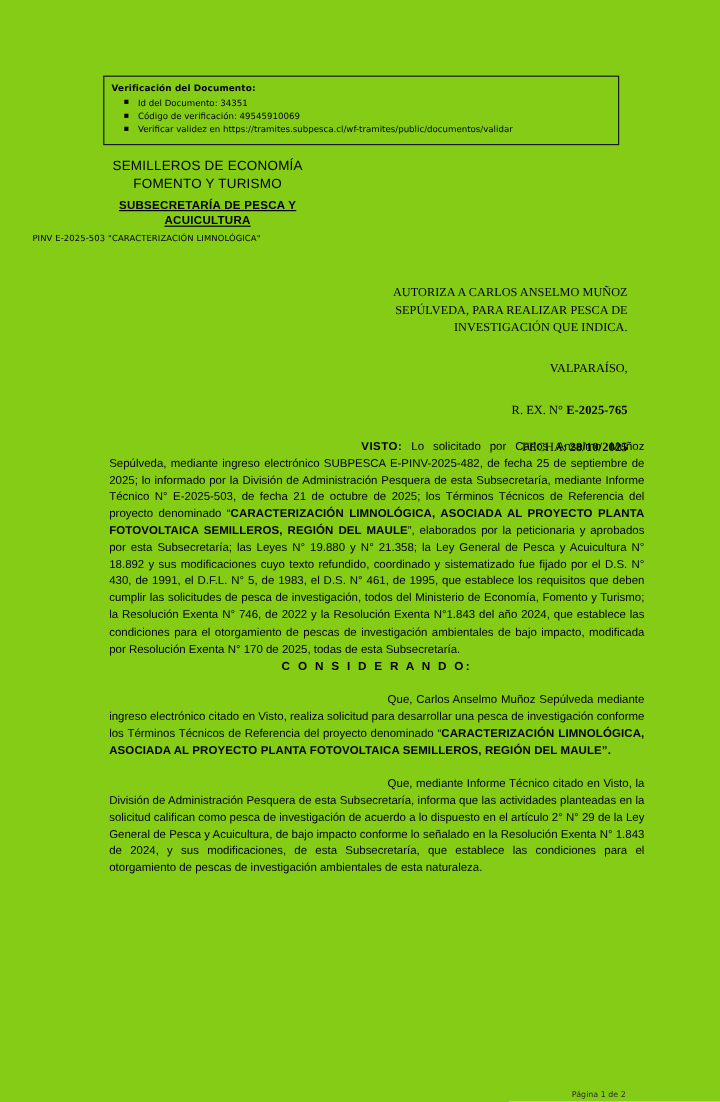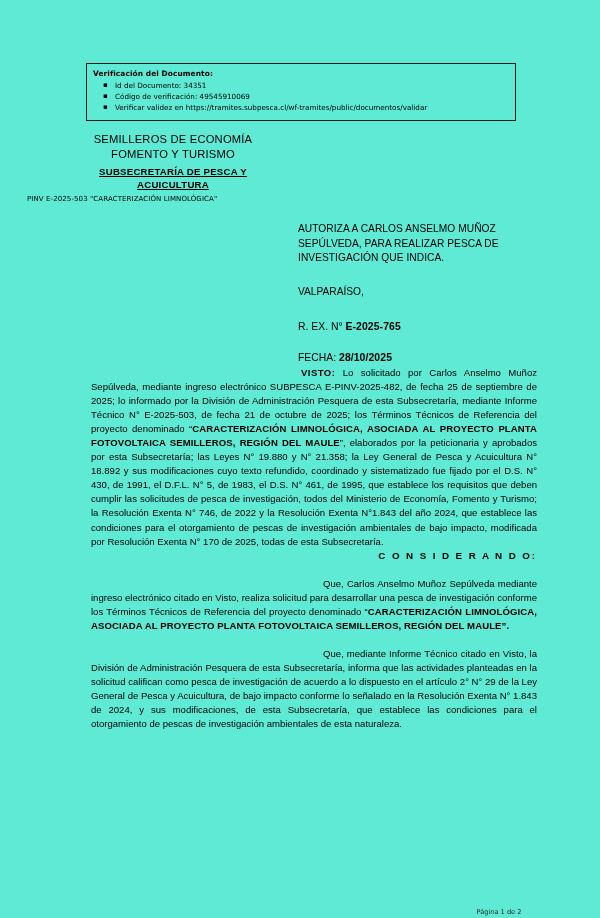--- a/index.html
+++ b/index.html
@@ -14,21 +14,21 @@
     font-family: "DejaVu Sans", sans-serif;
     color: #000000;
     overflow: hidden;
   }
 
   .page {
     position: absolute;
     left: 0; top: 0;
     width: 600px;
     height: 918px;
-    background: #5eead4;
+    background: #84cc16;
   }
 
   
   .verif-box {
     position: absolute;
     left: 86px;
     top: 63px;
     width: 430px;
     height: 58px;
     border: 1.4px solid #1a1a1a;
@@ -95,23 +95,24 @@
     font-family: "DejaVu Sans", sans-serif;
     font-size: 7px;
     letter-spacing: .1px;
     white-space: nowrap;
   }
 
   
   .rightcol {
     position: absolute;
     left: 298px;
-    top: 222px;
+    top: 238px;
     width: 225px;
-    font-family: Liberation Sans, sans-serif;
+    font-family: Liberation Serif, serif;
+    text-align: right;
   }
   .autoriza {
     font-size: 10.2px;
     line-height: 14.6px;
     letter-spacing: .05px;
   }
   .valparaiso {
     margin-top: 19px;
     font-size: 10.2px;
     line-height: 14.6px;
@@ -143,21 +144,21 @@
   }
   .body-block p { margin: 0; }
   .p-visto { text-indent: 0; }
   .lead-spacer { display: inline-block; width: 210px; }
   .lead-spacer-2 { display: inline-block; width: 232px; }
   .lead-spacer-3 { display: inline-block; width: 232px; }
   .kw { font-weight: bold; letter-spacing: .45px; }
   .proj { font-weight: bold; letter-spacing: .1px; }
 
   .considerando {
-    text-align: right;
+    text-align: center;
     font-family: "Liberation Sans", sans-serif;
     font-weight: bold;
     font-size: 9.8px;
     letter-spacing: 1.9px;
     margin-top: 1px;
     margin-bottom: 0;
   }
   .gap-1 { height: 14px; }
   .gap-2 { height: 14px; }
 

